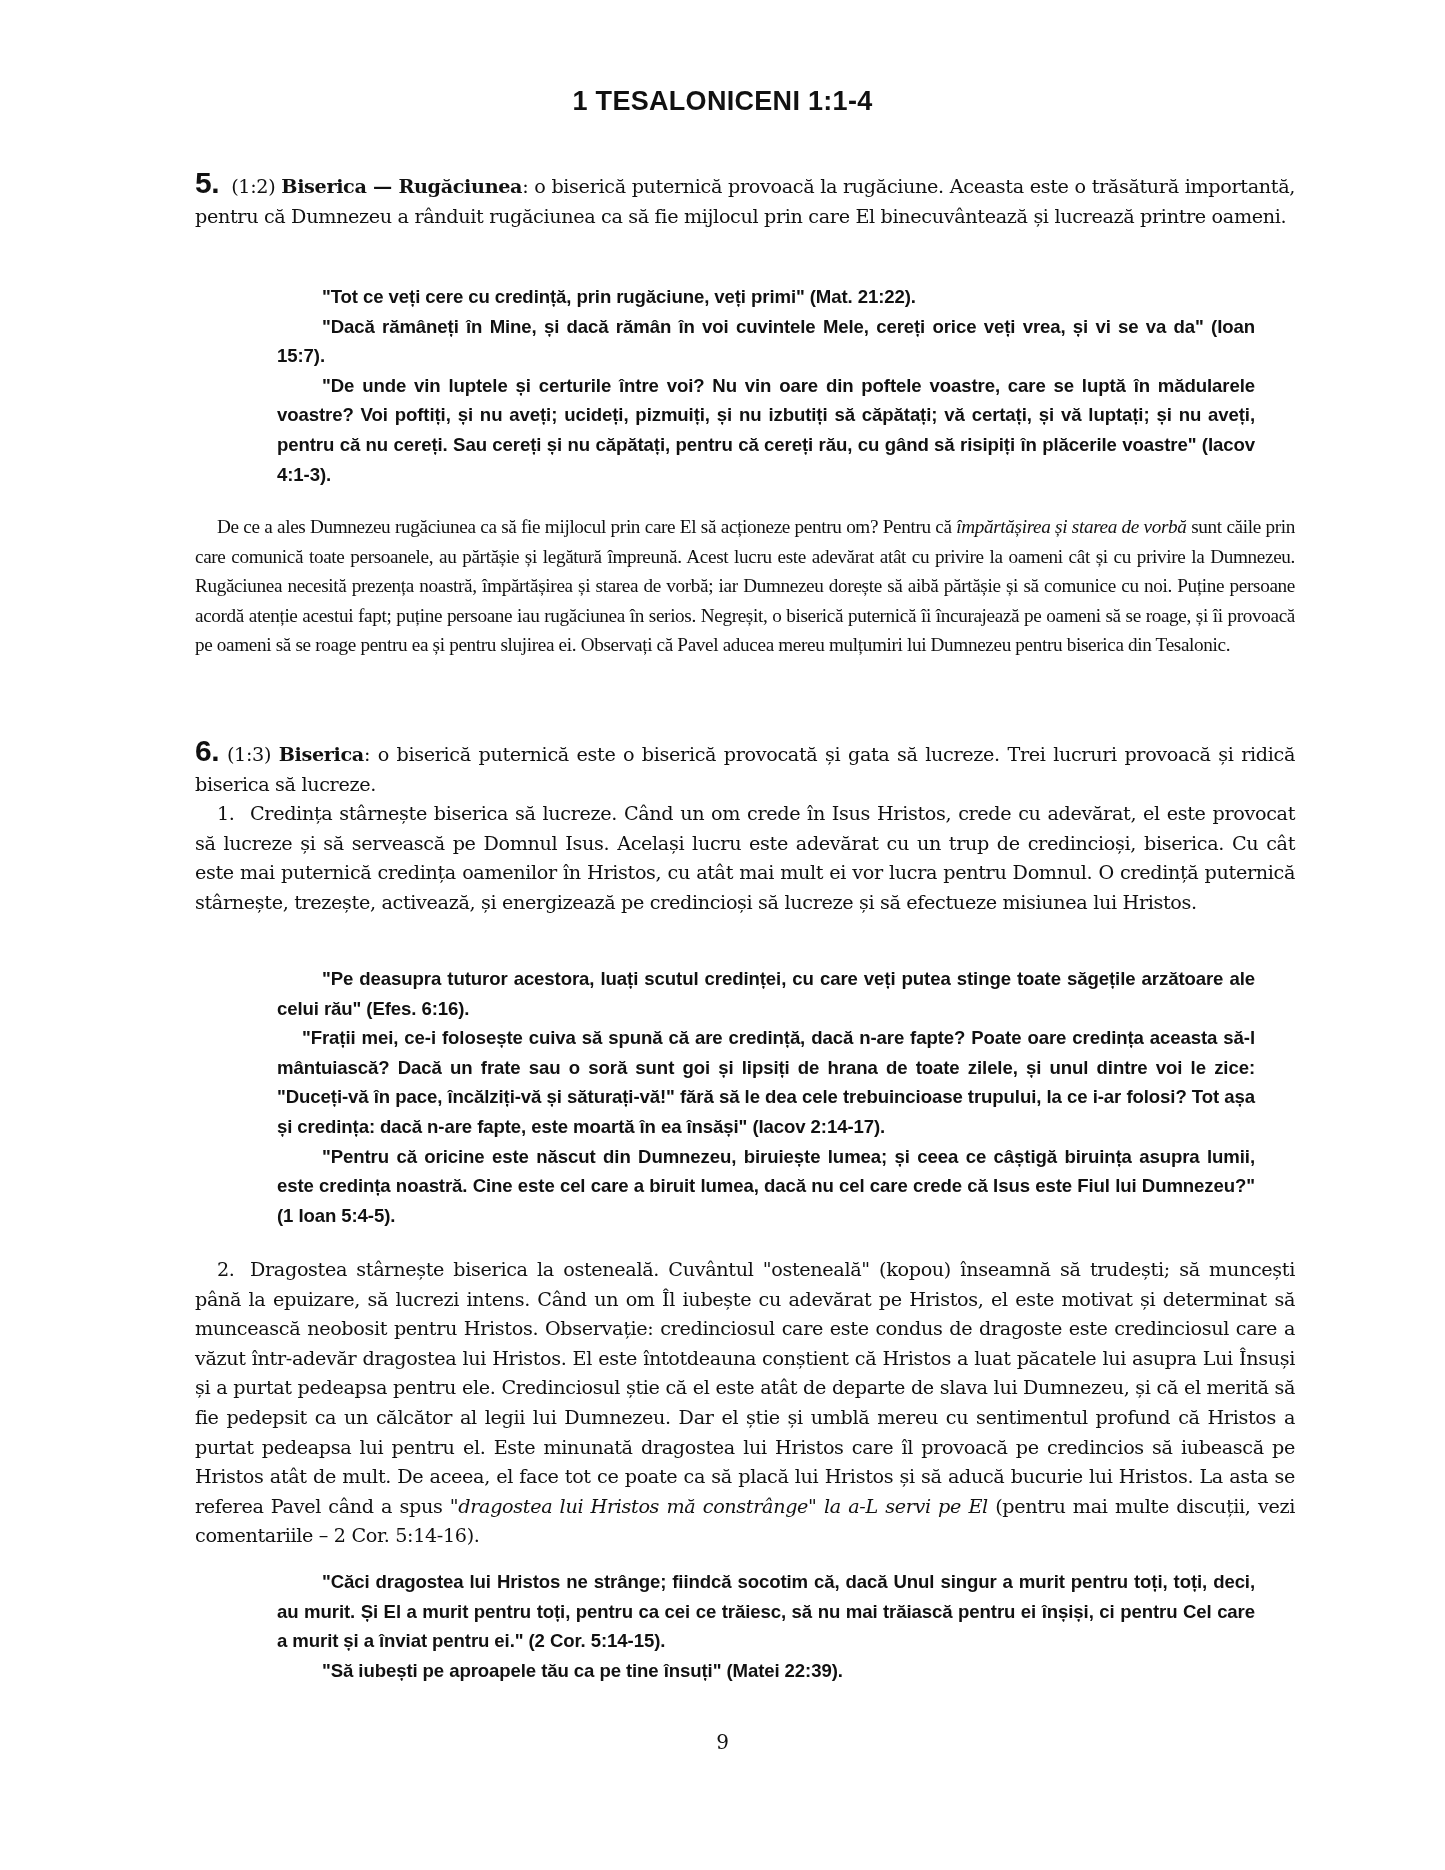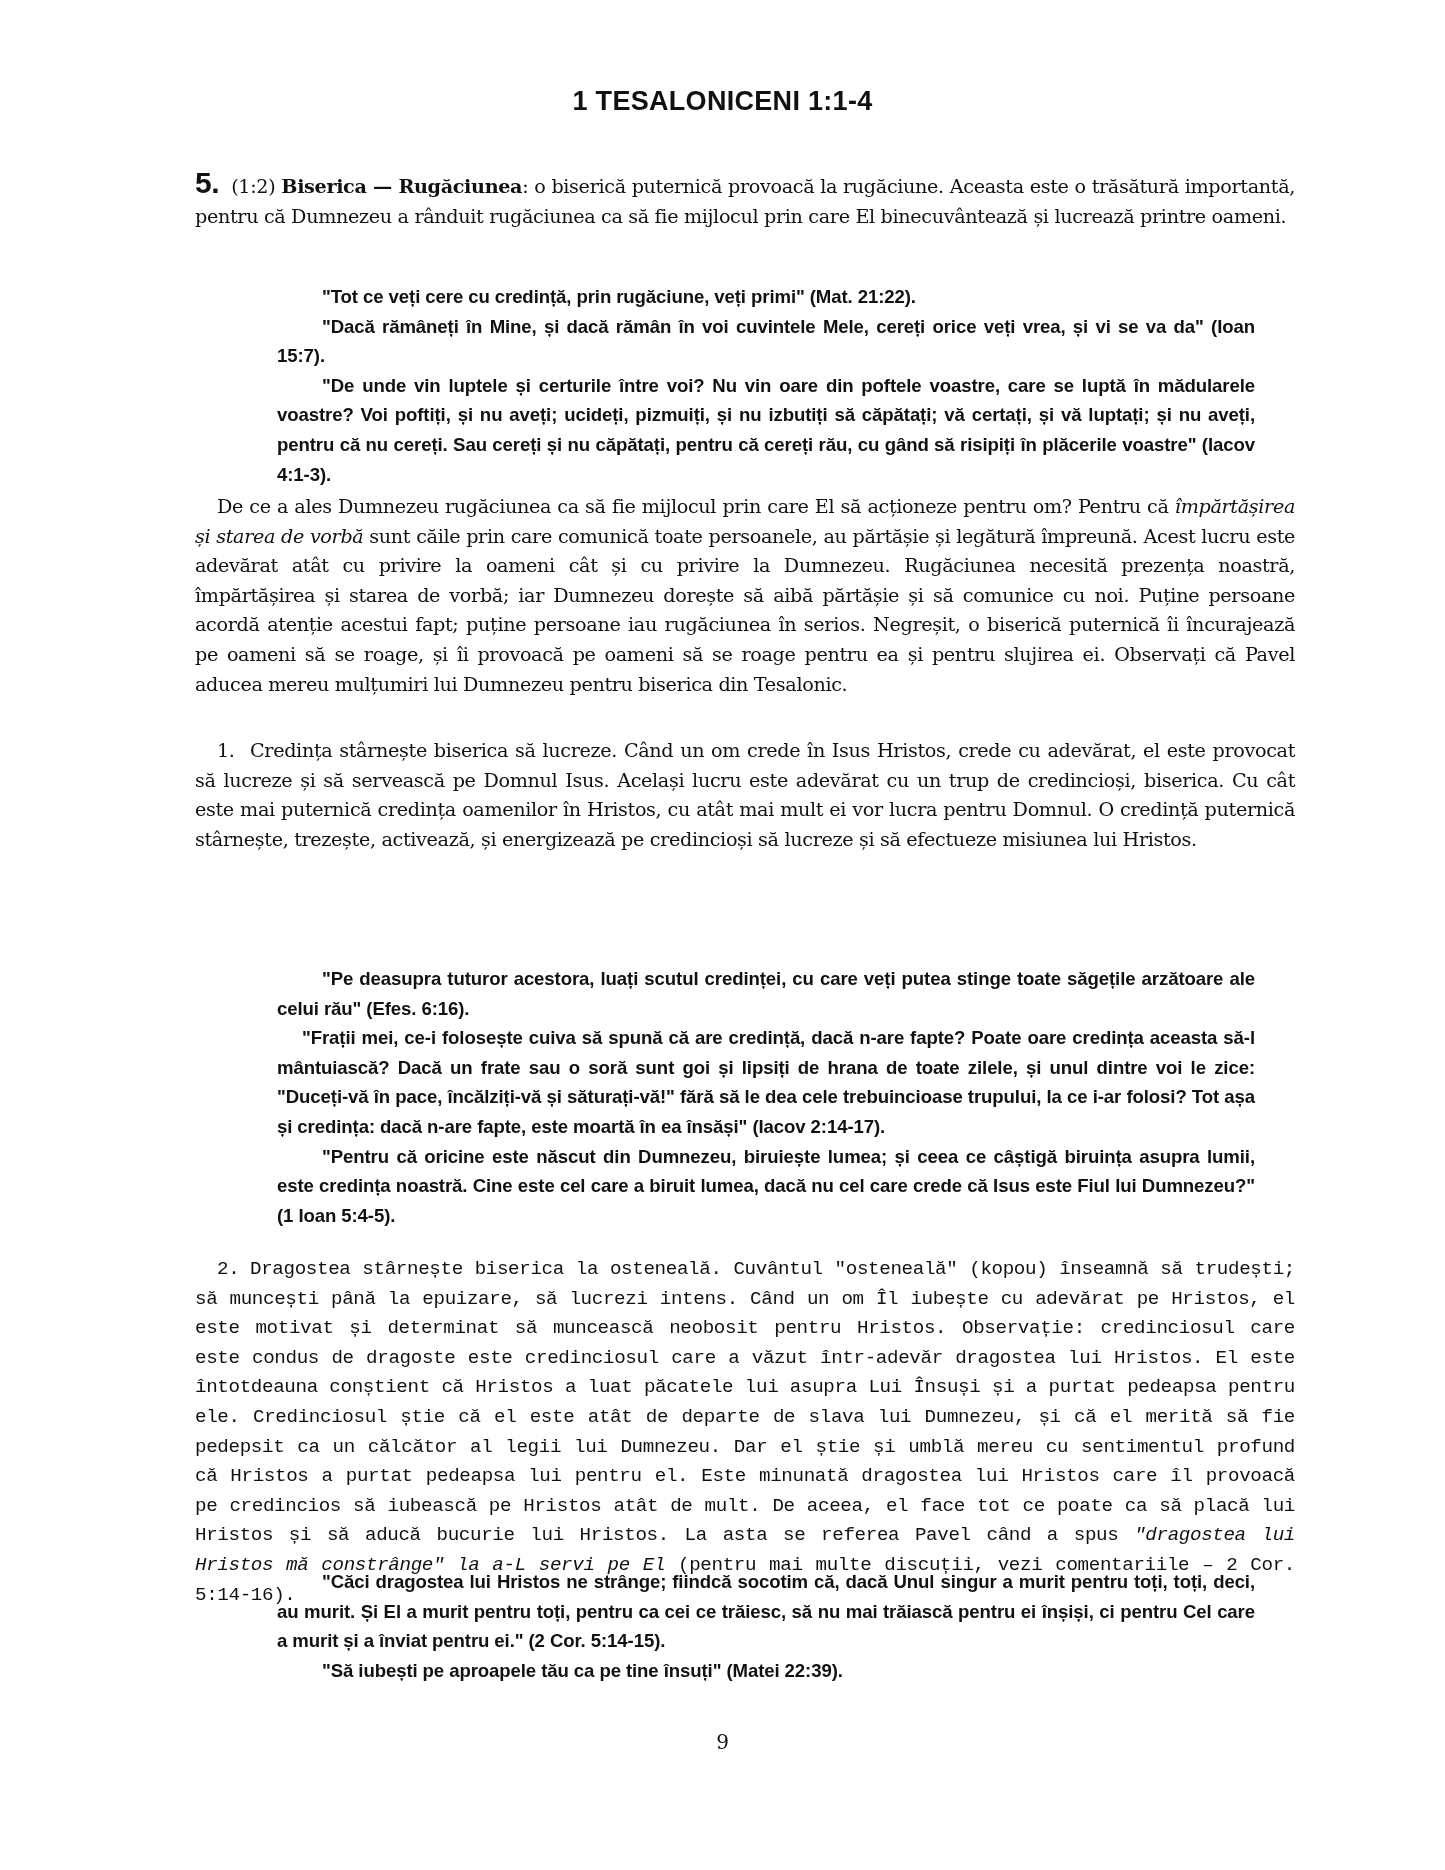--- a/index.html
+++ b/index.html
@@ -40,39 +40,44 @@
       <span class="bold">Biserica — Rugăciunea</span><span>: o biserică puternică provoacă la rugăciune. Aceasta este o trăsătură importantă, pentru că Dumnezeu a rânduit rugăciunea ca să fie mijlocul prin care El binecuvântează și lucrează printre oameni.</span>
     </p>
   </div>
 
   <div class="quote-block last-left" style="top:282px;">
     <p class="para indent-lg">"Tot ce veți cere cu credință, prin rugăciune, veți primi" (Mat. 21:22).</p>
     <p class="para indent-lg">"Dacă rămâneți în Mine, și dacă rămân în voi cuvintele Mele, cereți orice veți vrea, și vi se va da" (Ioan 15:7).</p>
     <p class="para indent-lg">"De unde vin luptele și certurile între voi? Nu vin oare din poftele voastre, care se luptă în mădularele voastre? Voi poftiți, și nu aveți; ucideți, pizmuiți, și nu izbutiți să căpătați; vă certați, și vă luptați; și nu aveți, pentru că nu cereți. Sau cereți și nu căpătați, pentru că cereți rău, cu gând să risipiți în plăcerile voastre" (Iacov 4:1-3).</p>
   </div>
 
-  <div class="body-block last-left" style="top:492px;">
+  <div class="body-block last-left" style="top:512px;font-family:Liberation Serif, serif;">
     <p class="para indent-sm">
       <span>De ce a ales Dumnezeu rugăciunea ca să fie mijlocul prin care El să acționeze pentru om? Pentru că </span><span class="it">împărtășirea și starea de vorbă</span><span> sunt căile prin care comunică toate persoanele, au părtășie și legătură împreună. Acest lucru este adevărat atât cu privire la oameni cât și cu privire la Dumnezeu. Rugăciunea necesită prezența noastră, împărtășirea și starea de vorbă; iar Dumnezeu dorește să aibă părtășie și să comunice cu noi. Puține persoane acordă atenție acestui fapt; puține persoane iau rugăciunea în serios. Negreșit, o biserică puternică îi încurajează pe oameni să se roage, și îi provoacă pe oameni să se roage pentru ea și pentru slujirea ei. Observați că Pavel aducea mereu mulțumiri lui Dumnezeu pentru biserica din Tesalonic.</span>
     </p>
   </div>
 
   <div class="body-block last-left" style="top:736px;">
+    <p class="para">
+      <span class="sec-num">6.</span>
+      <span>(1:3)</span>
+      <span class="bold">Biserica</span><span>: o biserică puternică este o biserică provocată și gata să lucreze. Trei lucruri provoacă și ridică biserica să lucreze.</span>
+    </p>
     <p class="para indent-sm">
       <span class="list-num">1.</span><span>Credința stârnește biserica să lucreze. Când un om crede în Isus Hristos, crede cu adevărat, el este provocat să lucreze și să servească pe Domnul Isus. Același lucru este adevărat cu un trup de credincioși, biserica. Cu cât este mai puternică credința oamenilor în Hristos, cu atât mai mult ei vor lucra pentru Domnul. O credință puternică stârnește, trezește, activează, și energizează pe credincioși să lucreze și să efectueze misiunea lui Hristos.</span>
     </p>
   </div>
 
   <div class="quote-block last-left" style="top:964px;">
     <p class="para indent-lg">"Pe deasupra tuturor acestora, luați scutul credinței, cu care veți putea stinge toate săgețile arzătoare ale celui rău" (Efes. 6:16).</p>
     <p class="para indent-md">"Frații mei, ce-i folosește cuiva să spună că are credință, dacă n-are fapte? Poate oare credința aceasta să-l mântuiască? Dacă un frate sau o soră sunt goi și lipsiți de hrana de toate zilele, și unul dintre voi le zice: "Duceți-vă în pace, încălziți-vă și săturați-vă!" fără să le dea cele trebuincioase trupului, la ce i-ar folosi? Tot așa și credința: dacă n-are fapte, este moartă în ea însăși" (Iacov 2:14-17).</p>
     <p class="para indent-lg">"Pentru că oricine este născut din Dumnezeu, biruiește lumea; și ceea ce câștigă biruința asupra lumii, este credința noastră. Cine este cel care a biruit lumea, dacă nu cel care crede că Isus este Fiul lui Dumnezeu?"  (1 Ioan 5:4-5).</p>
   </div>
 
-  <div class="body-block last-left" style="top:1255px;font-family:Liberation Mono, monospace;">
+  <div class="body-block last-left" style="top:1255px;">
     <p class="para indent-sm">
       <span class="list-num">2.</span><span>Dragostea stârnește biserica la osteneală. Cuvântul "osteneală" (kopou) înseamnă să trudești; să muncești până la epuizare, să lucrezi intens. Când un om Îl iubește cu adevărat pe Hristos, el este motivat și determinat să muncească neobosit pentru Hristos. Observație: credinciosul care este condus de dragoste este credinciosul care a văzut într-adevăr dragostea lui Hristos. El este întotdeauna conștient că Hristos a luat păcatele lui asupra Lui Însuși și a purtat pedeapsa pentru ele. Credinciosul știe că el este atât de departe de slava lui Dumnezeu, și că el merită să fie pedepsit ca un călcător al legii lui Dumnezeu. Dar el știe și umblă mereu cu sentimentul profund că Hristos a purtat pedeapsa lui pentru el. Este minunată dragostea lui Hristos care îl provoacă pe credincios să iubească pe Hristos atât de mult. De aceea, el face tot ce poate ca să placă lui Hristos și să aducă bucurie lui Hristos. La asta se referea Pavel când a spus </span><span class="it">"dragostea lui Hristos mă constrânge" la a-L servi pe El</span><span> (pentru mai multe discuții, vezi comentariile – 2 Cor. 5:14-16).</span>
     </p>
   </div>
 
   <div class="quote-block last-left" style="top:1567px;">
     <p class="para indent-lg">"Căci dragostea lui Hristos ne strânge; fiindcă socotim că, dacă Unul singur a murit pentru toți, toți, deci, au murit. Și El a murit pentru toți, pentru ca cei ce trăiesc, să nu mai trăiască pentru ei înșiși, ci pentru Cel care a murit și a înviat pentru ei." (2 Cor. 5:14-15).</p>
     <p class="para indent-lg">"Să iubești pe aproapele tău ca pe tine însuți"   (Matei 22:39).</p>
   </div>
 

